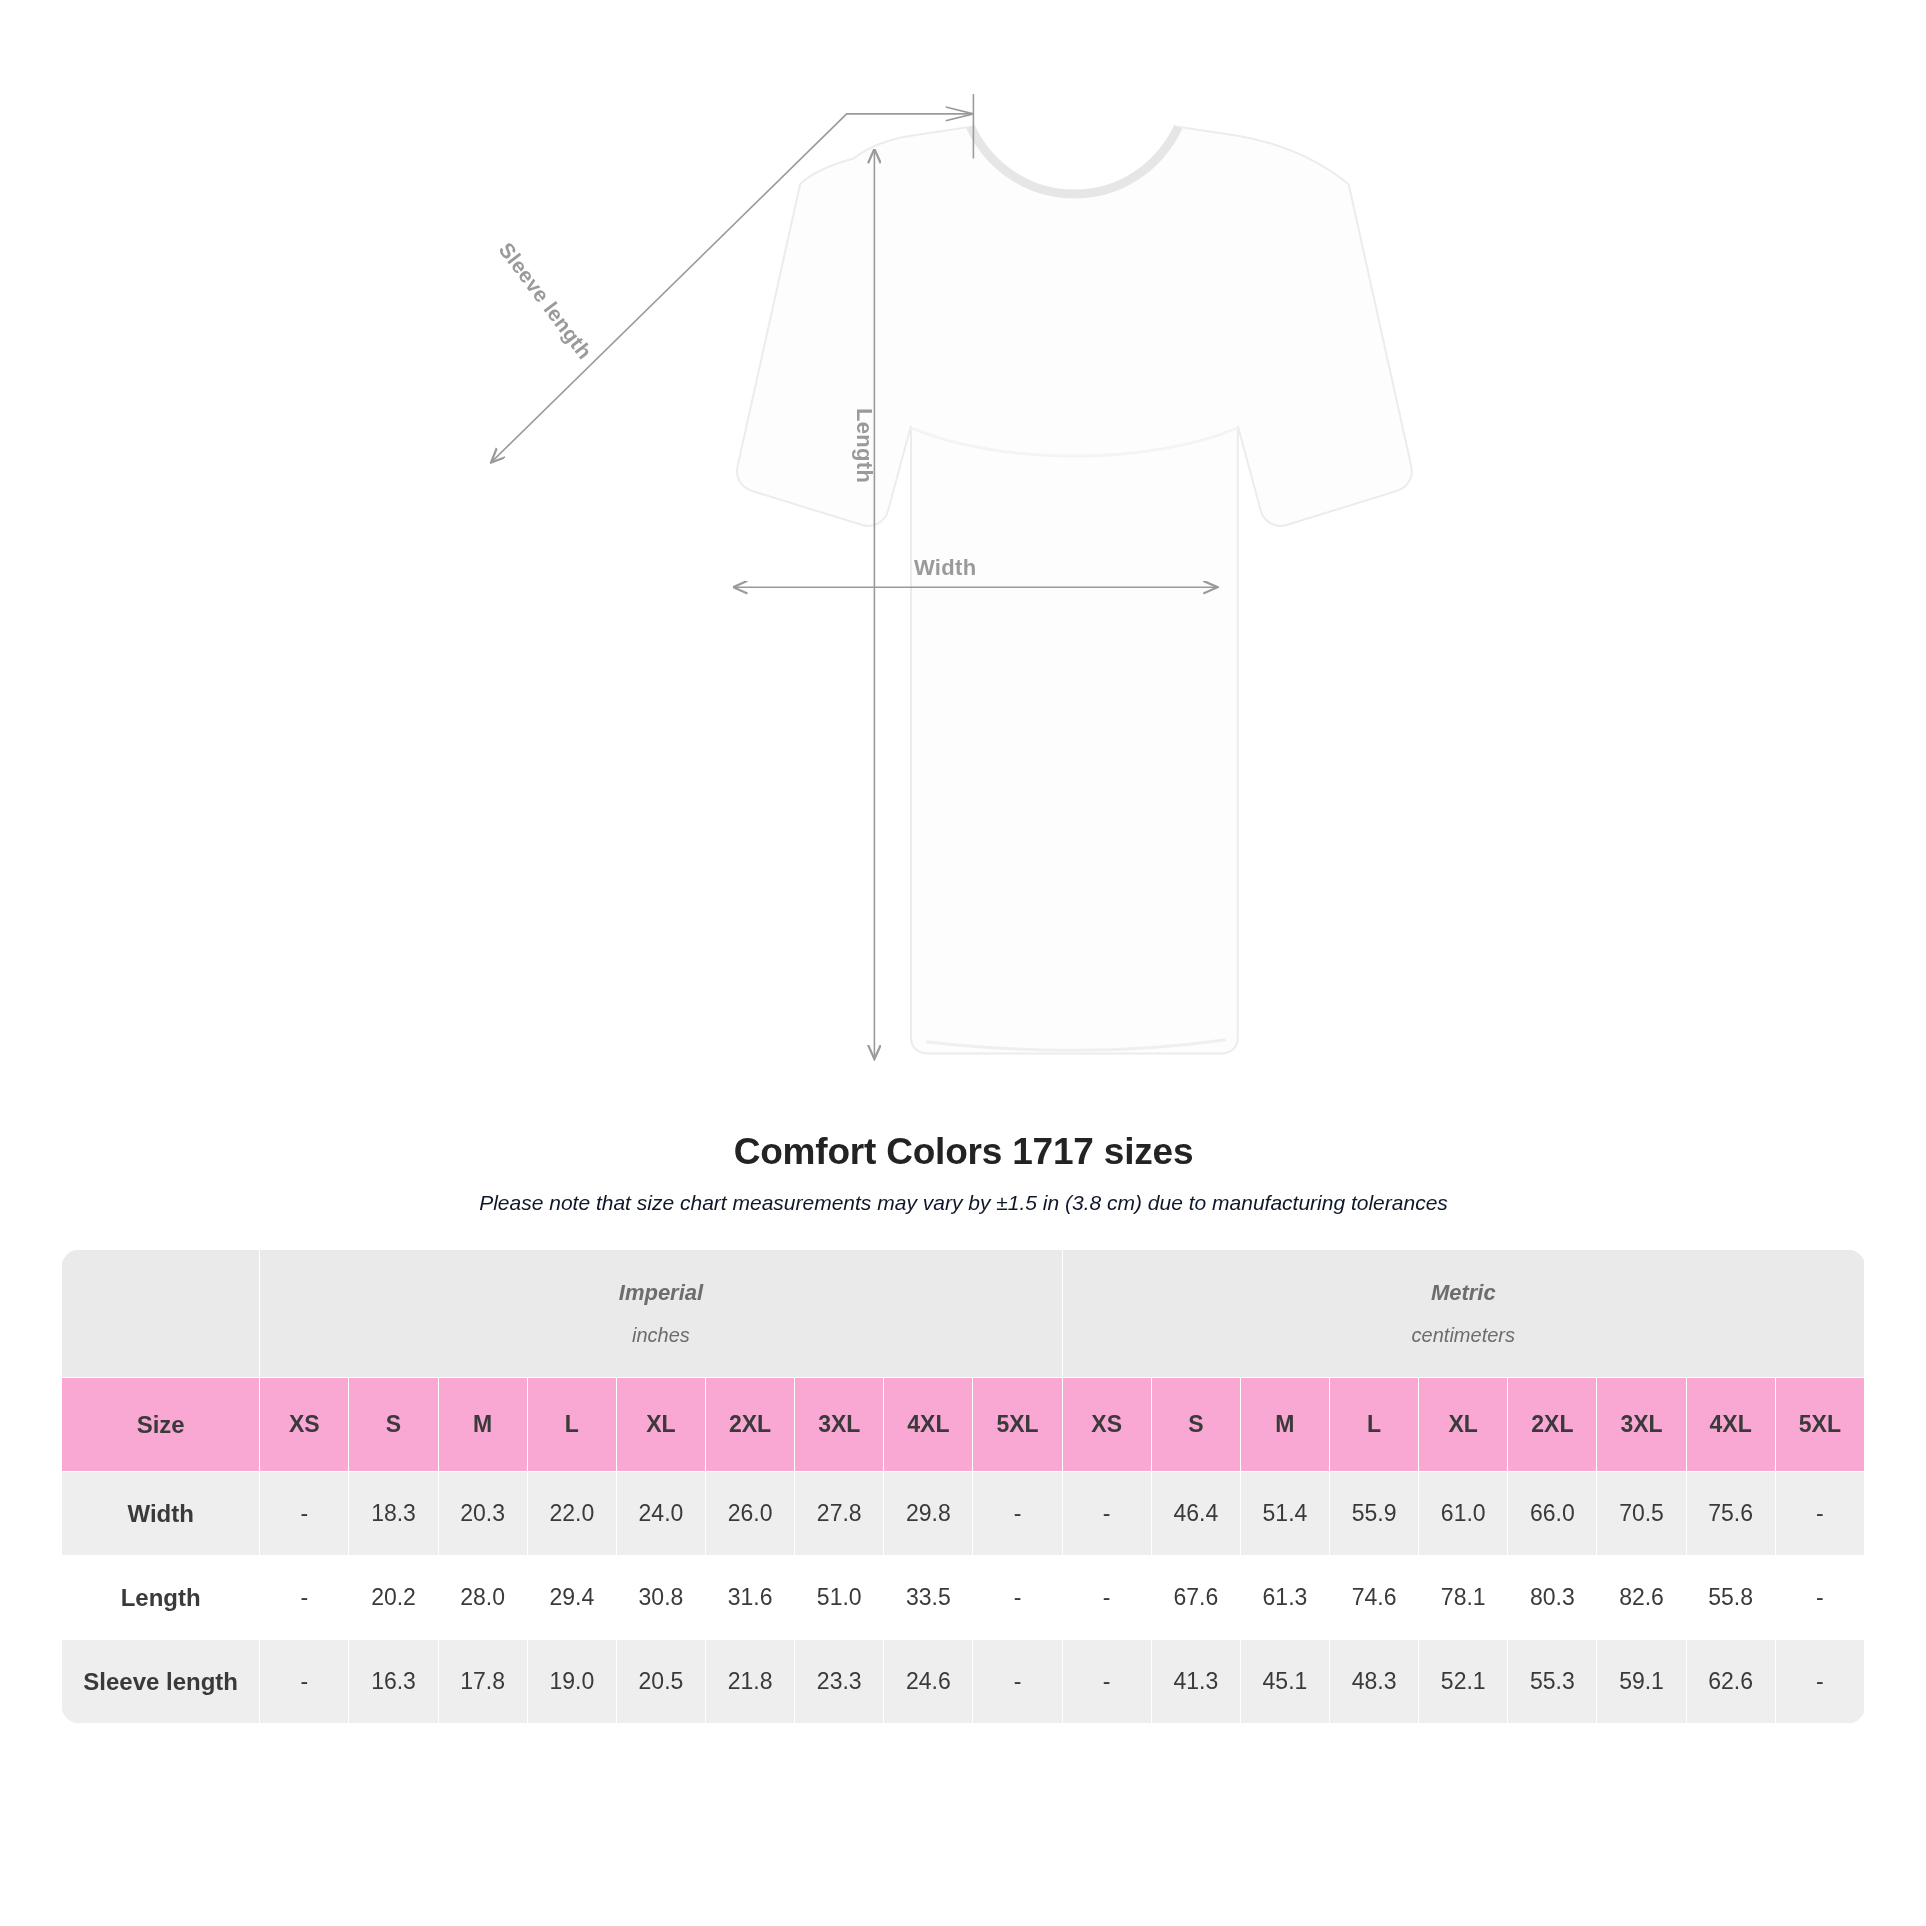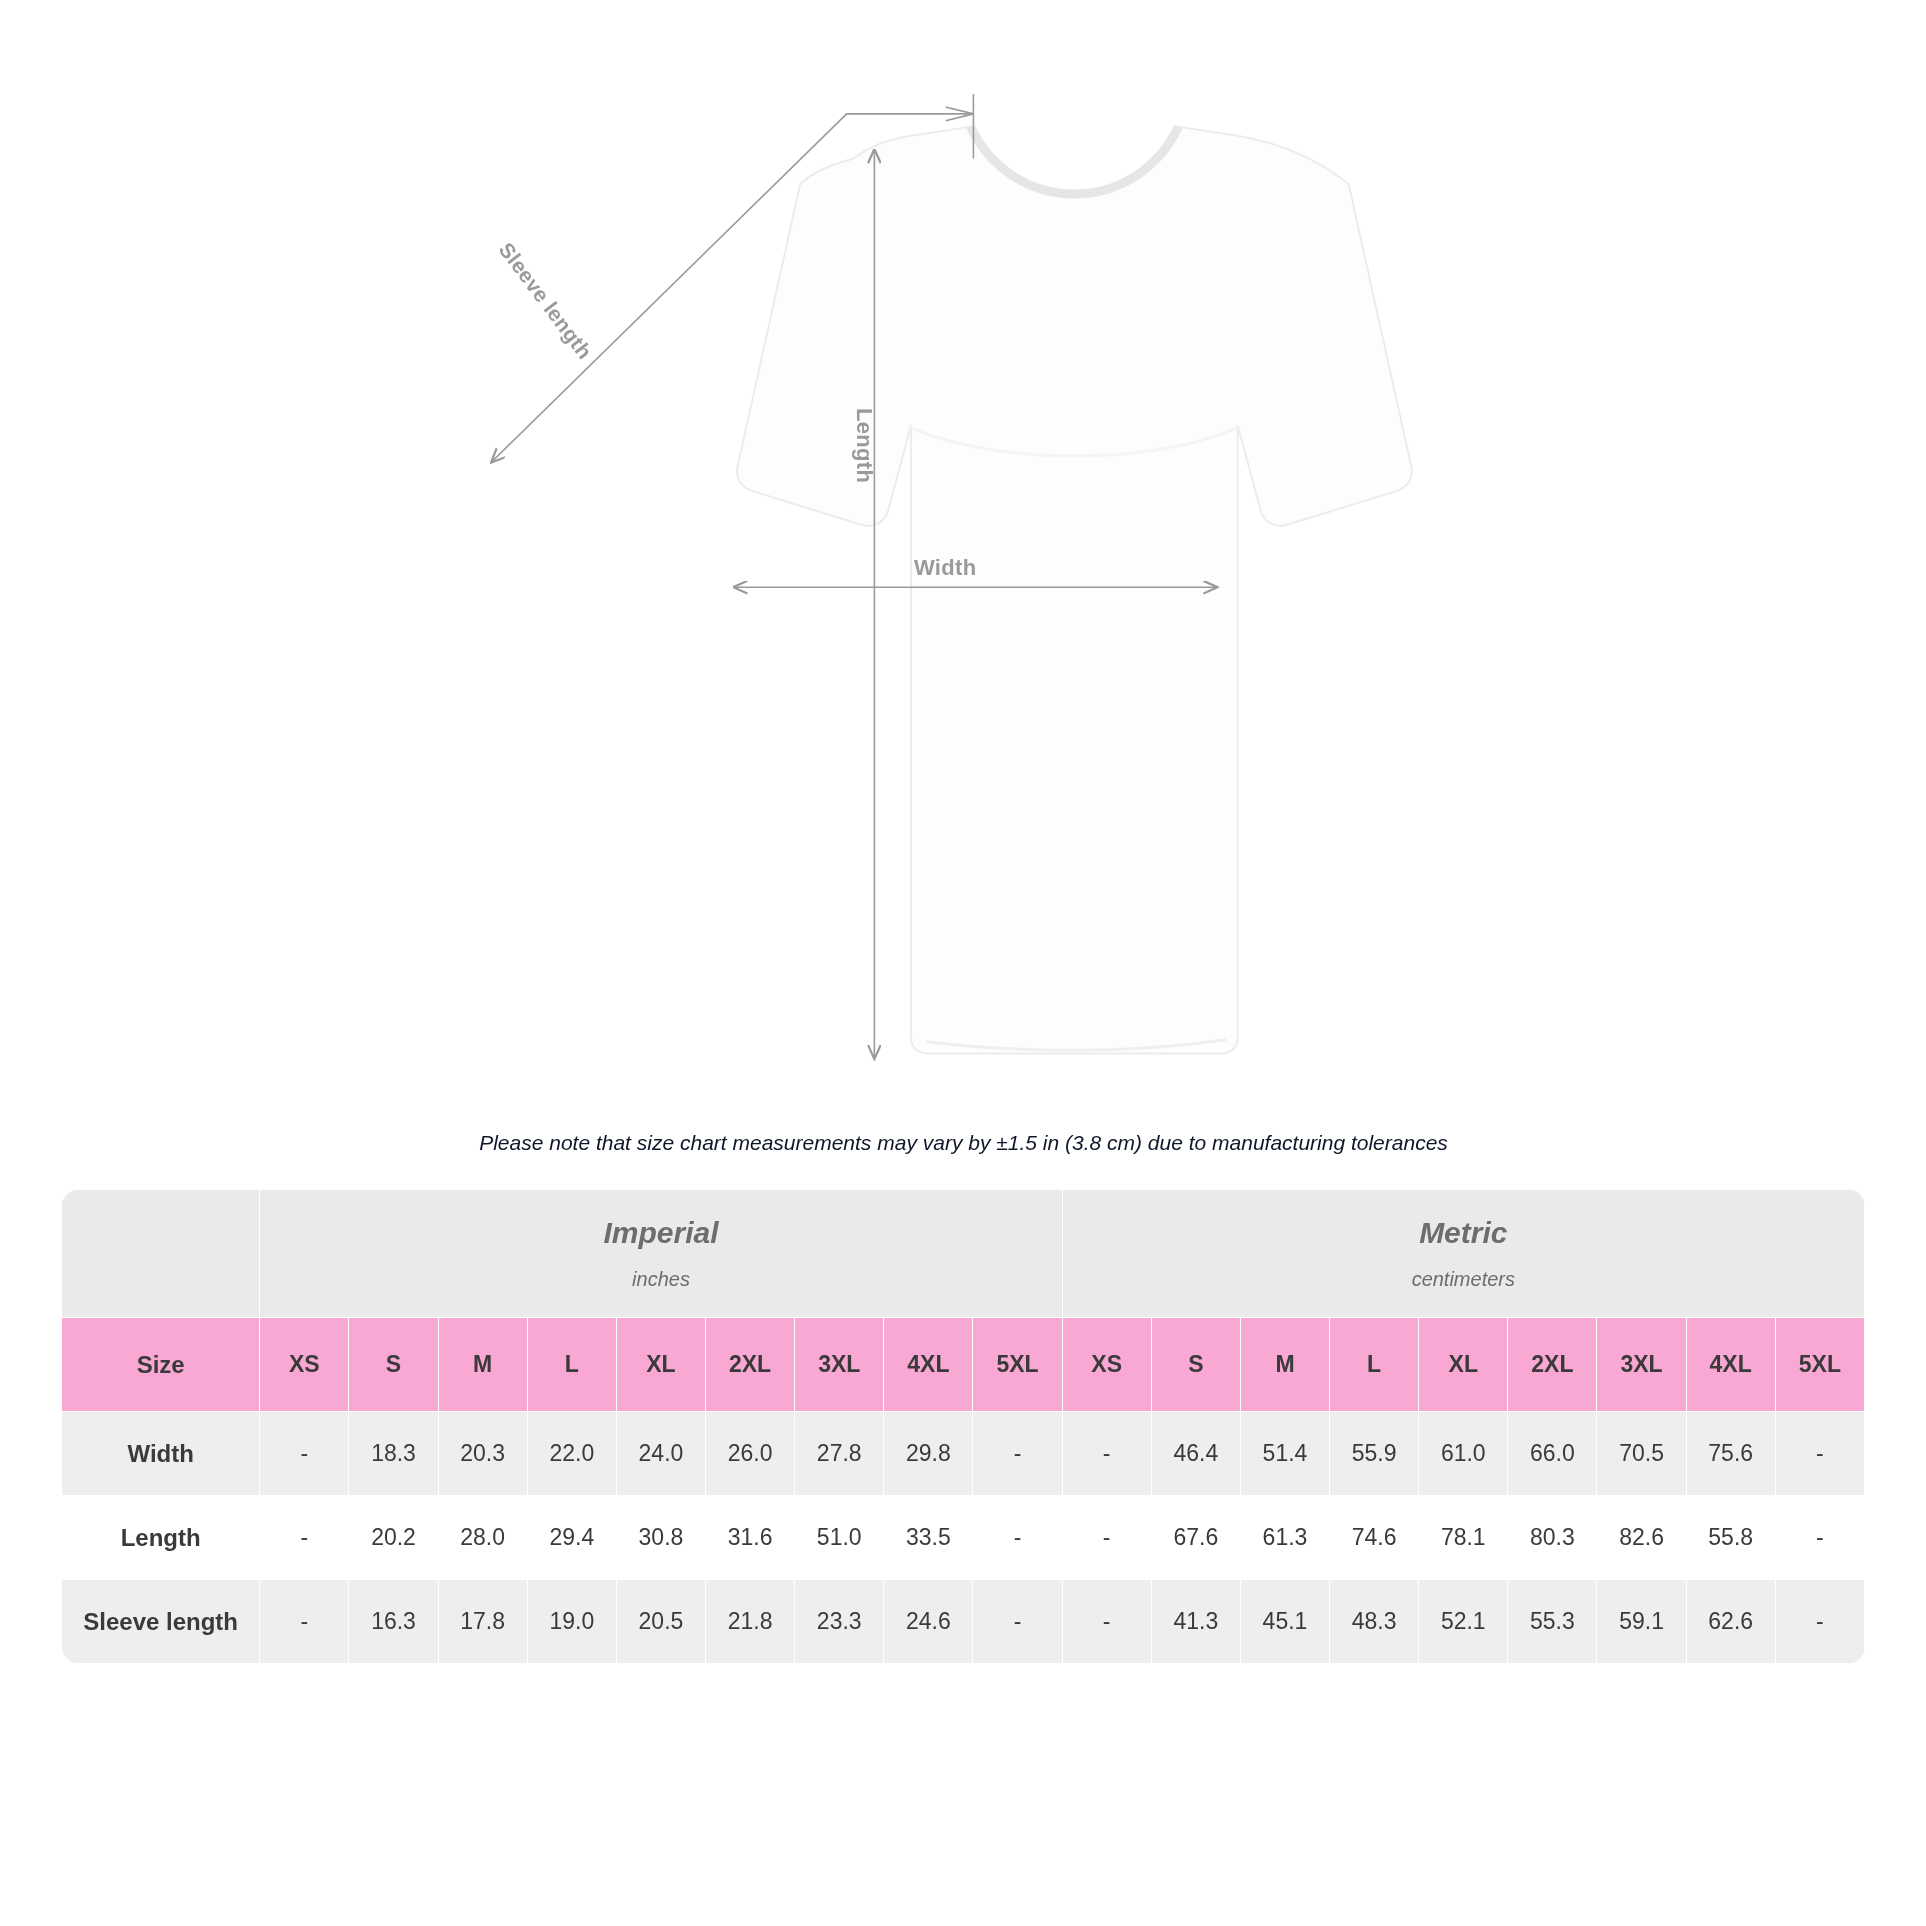--- a/index.html
+++ b/index.html
@@ -89,21 +89,21 @@
     border: 1px solid #ffffff;
     text-align: center;
     vertical-align: middle;
   }
   .unit-head td {
     background: #eaeaea;
     height: 127px;
     padding: 0;
   }
   .unit-name {
-    font-size: 30px;
+    font-size: 22px;
     font-weight: bold;
     font-style: italic;
     color: #6d6d6d;
   }
   .unit-sub {
     font-size: 20px;
     font-style: italic;
     color: #6d6d6d;
     margin-top: 18px;
   }
@@ -194,20 +194,21 @@
       <path d="M955,108 L983,115 L955,122" fill="none" stroke="#9a9a9a" stroke-width="1.6"></path>
     </g>
   </svg>
 
   <div class="dim-label width">Width</div>
   <div class="dim-label length">Length</div>
   <div class="dim-label sleeve">Sleeve length</div>
 </div>
 
 <div class="title-block">
+  <div class="chart-title">Comfort Colors 1717 sizes</div>
   <div class="chart-note">Please note that size chart measurements may vary by ±1.5 in (3.8 cm) due to manufacturing tolerances</div>
 </div>
 
 <div class="table-wrap">
   <table class="size-table">
     <colgroup>
       <col class="col-label">
       <col class="col-cell">
         <col class="col-cell">
         <col class="col-cell">

